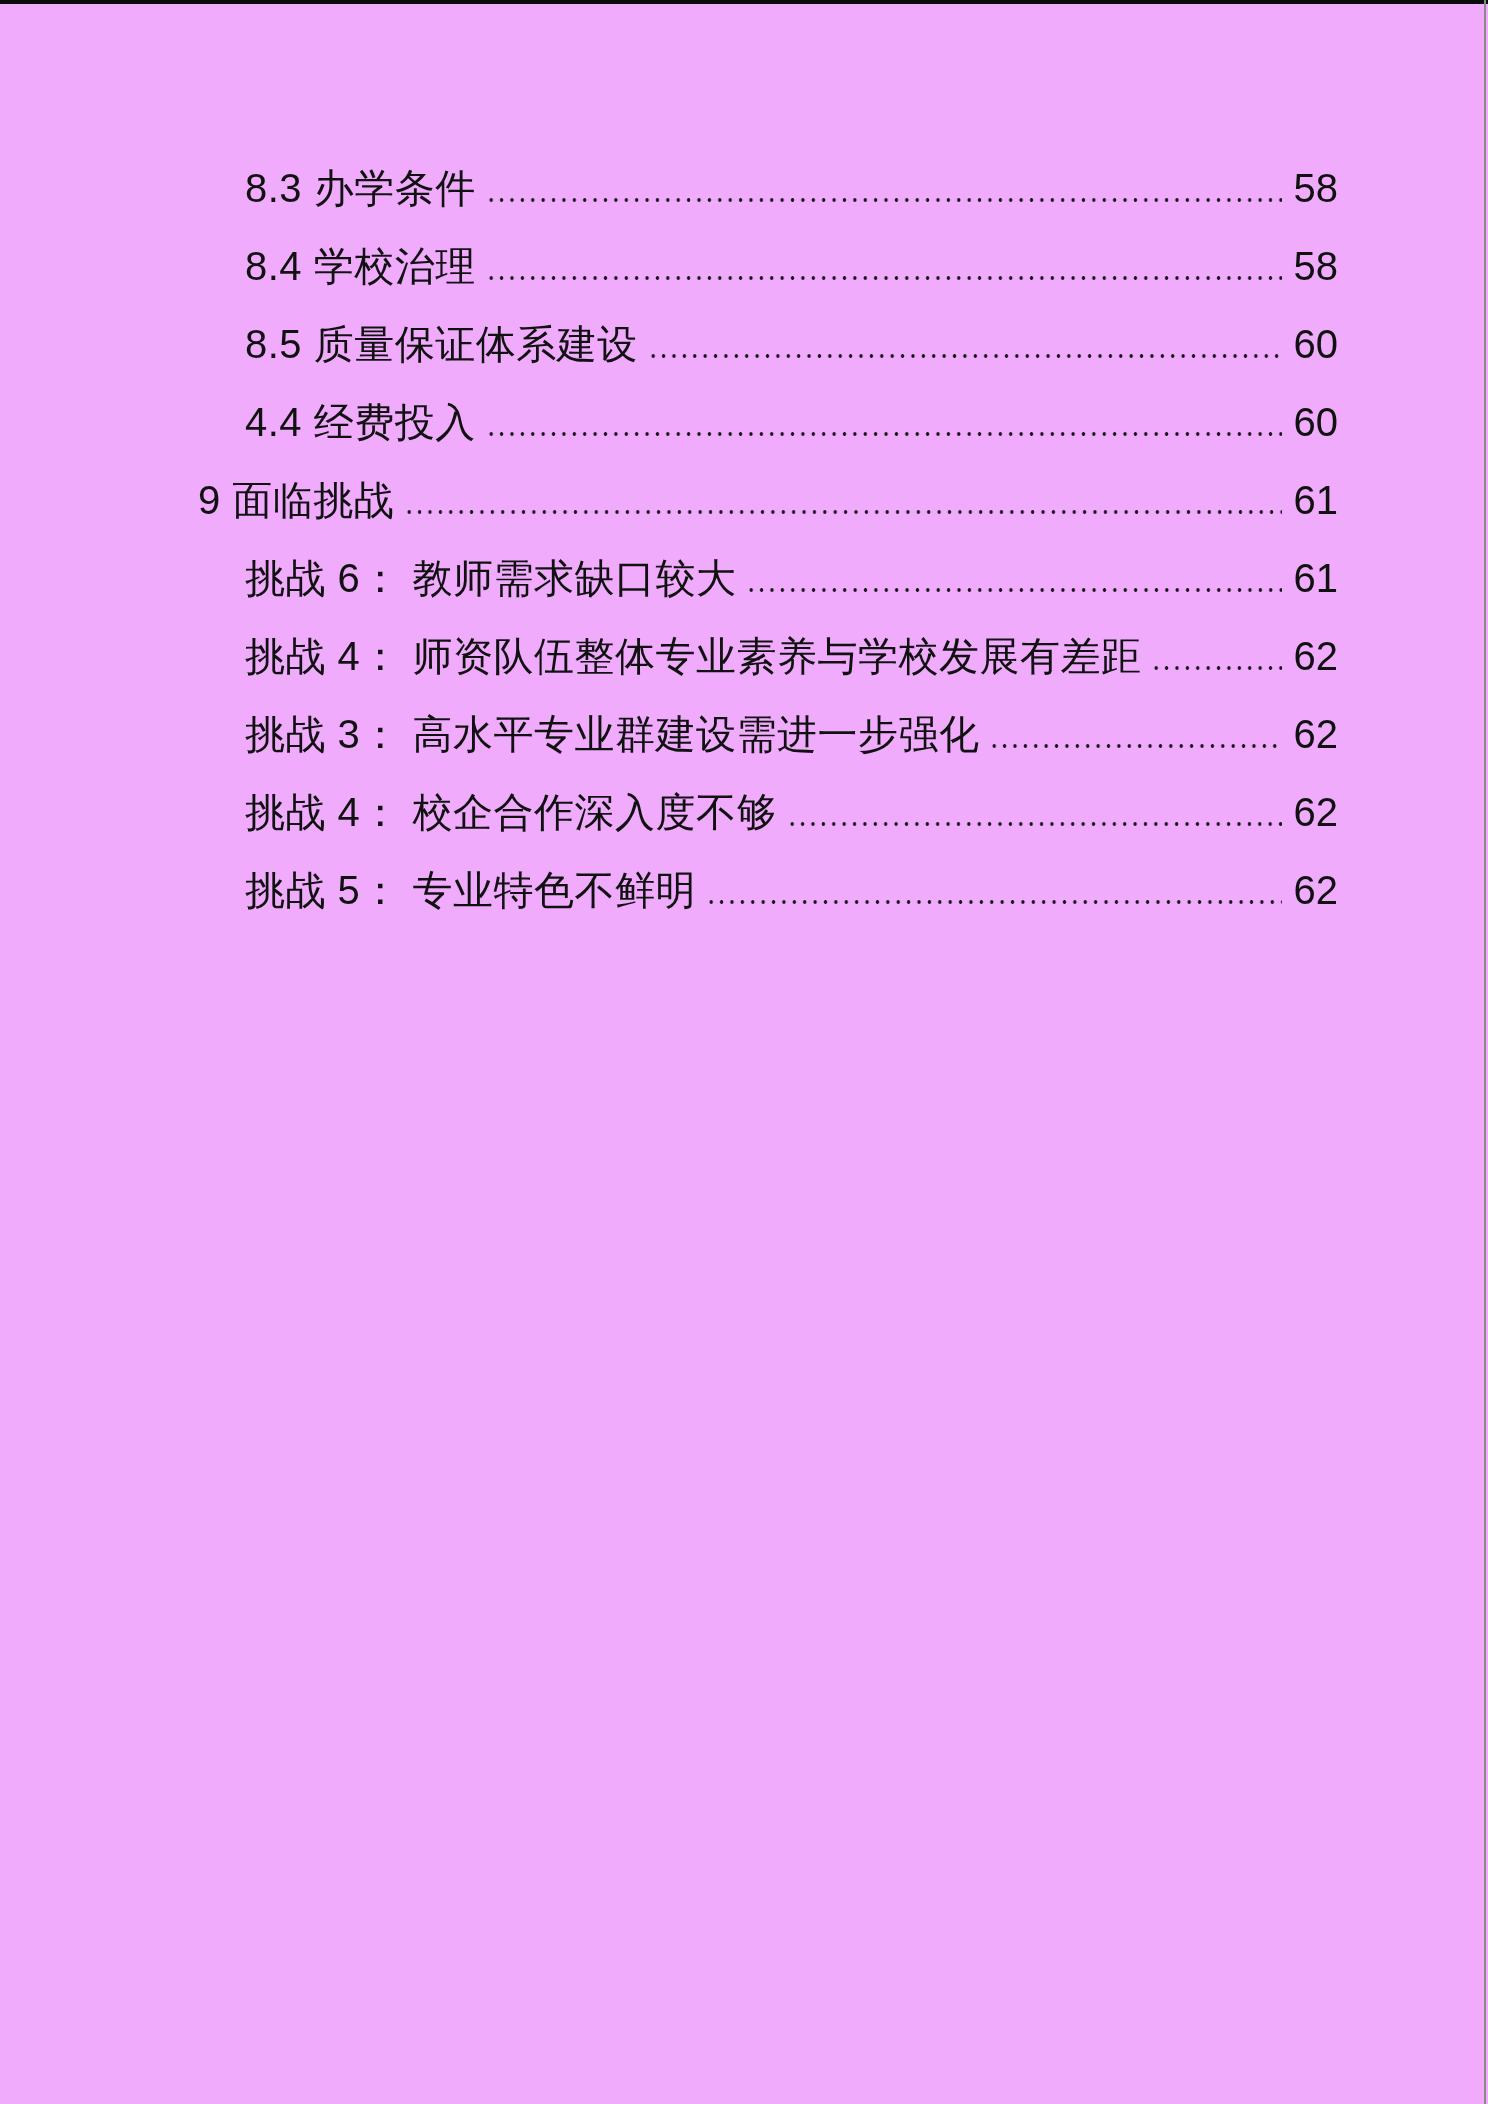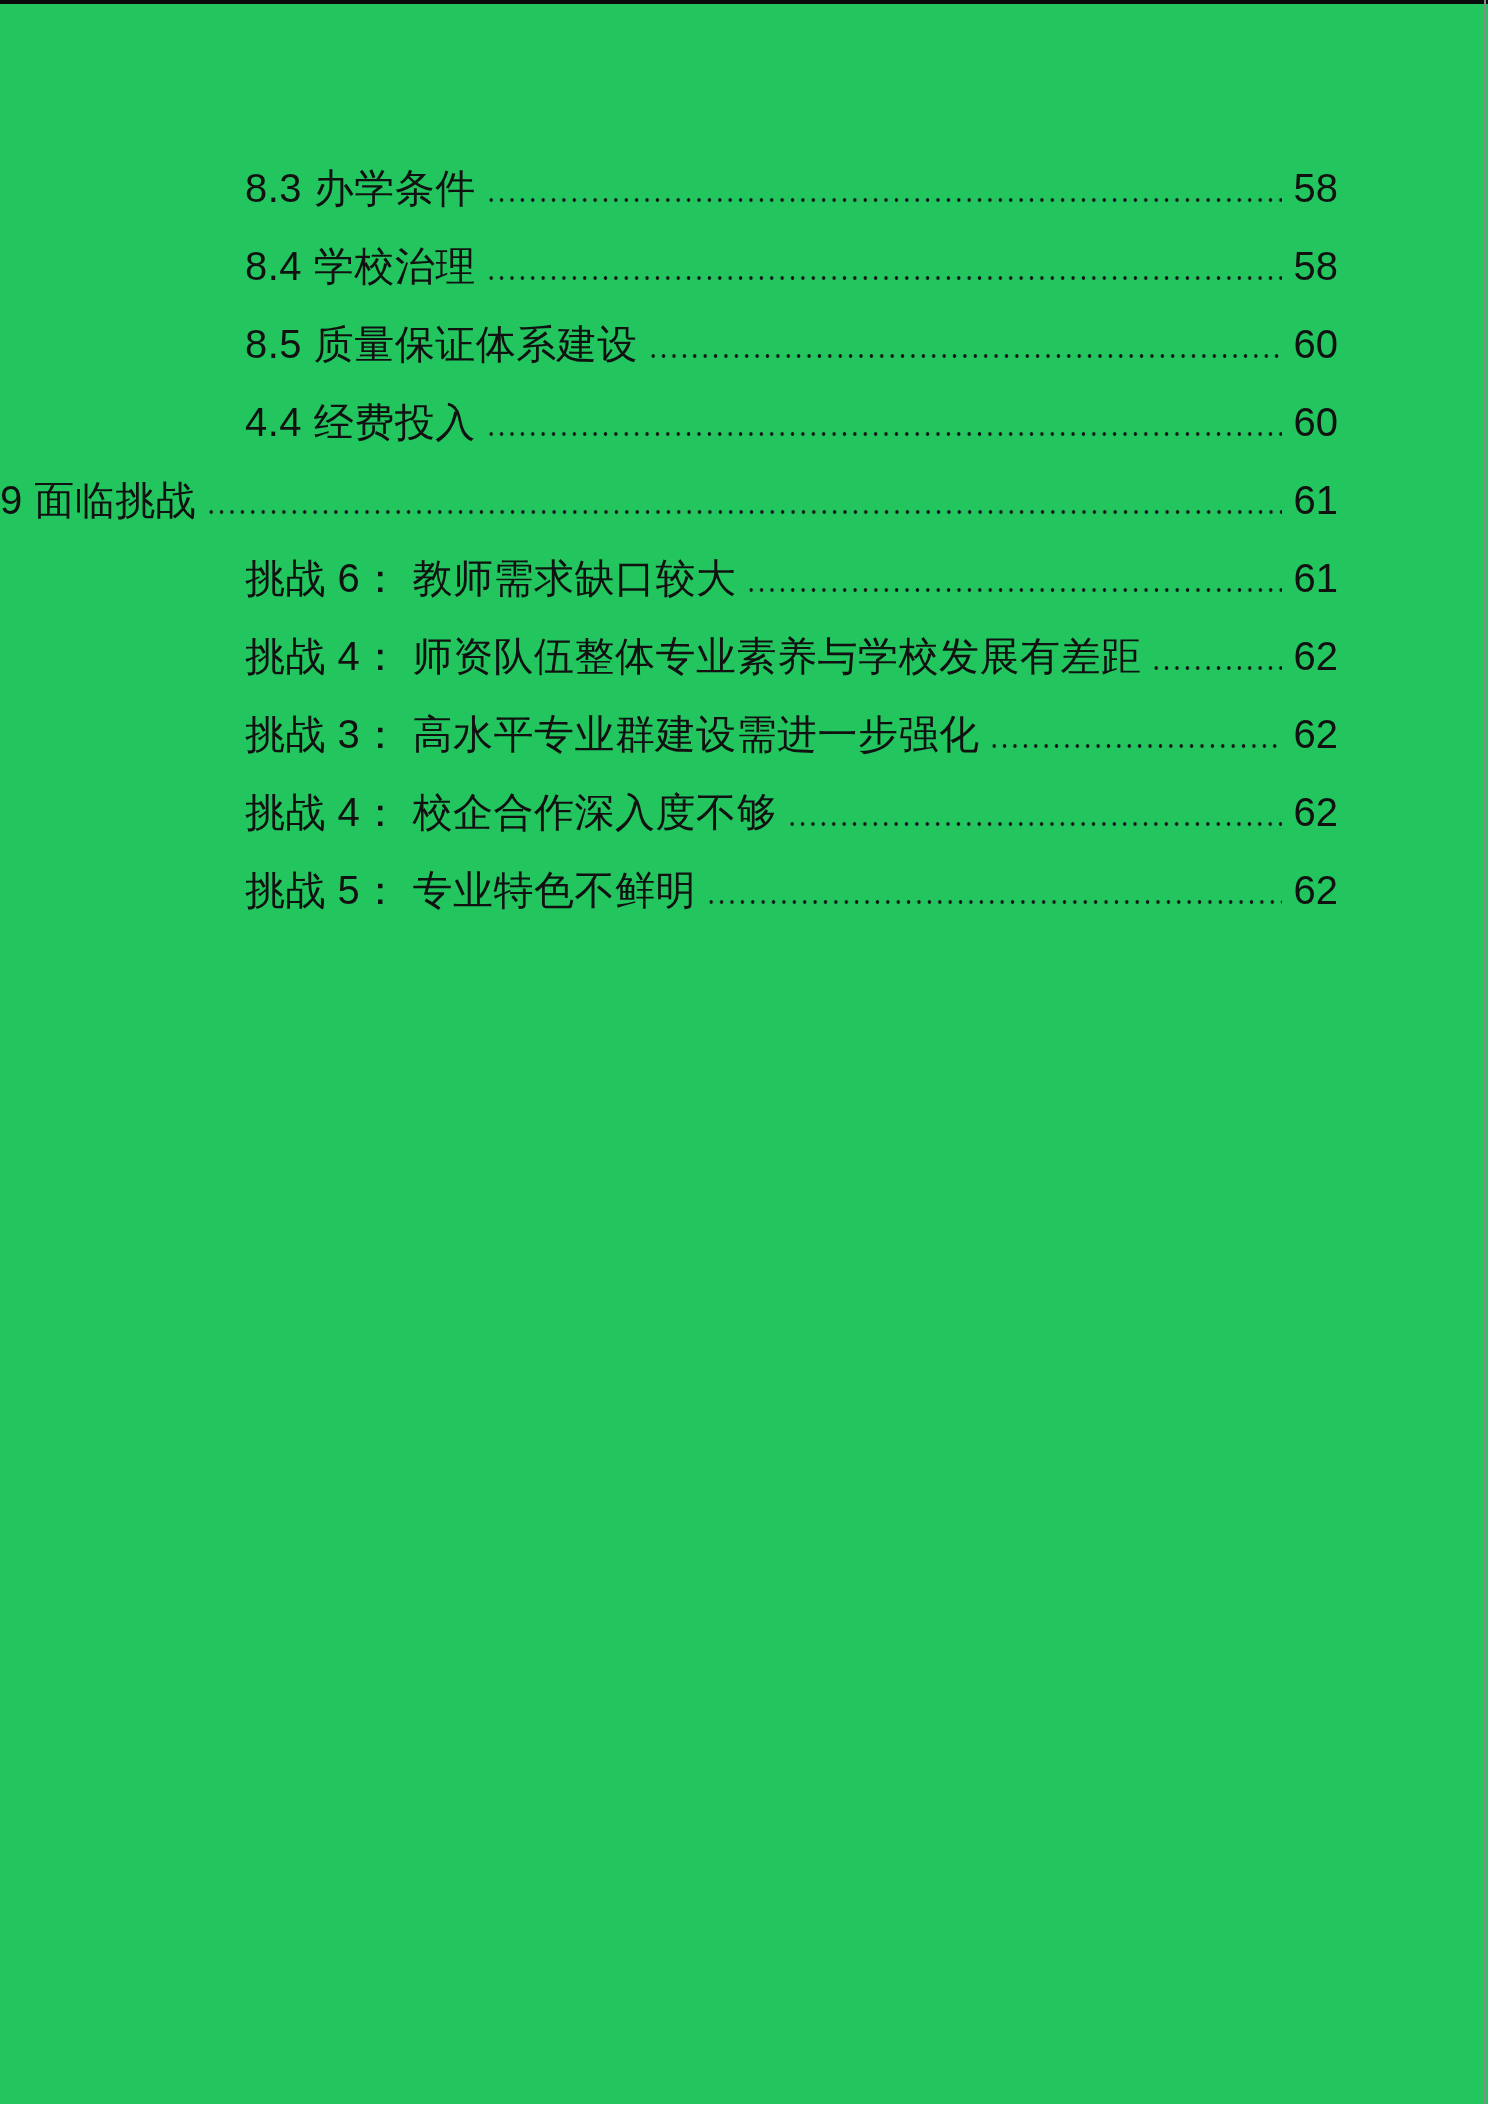--- a/index.html
+++ b/index.html
@@ -14,21 +14,21 @@
     overflow: hidden;
     font-family: "Liberation Sans", sans-serif;
     --text: #111111;
     --dot: #151515;
     --top-edge: #0a0a0a;
     --right-edge: #8a8a8a;
   }
   .page {
     position: absolute;
     inset: 0;
-    background: #22c55e;
+    background: #f0abfc;
   }
   .top-edge {
     position: absolute;
     top: 0; left: 0;
     width: 100%; height: 4px;
     background: var(--top-edge);
   }
   .right-edge {
     position: absolute;
     top: 0; right: 2px;
@@ -43,21 +43,21 @@
   }
   .toc-row {
     height: 78px;
     display: flex;
     align-items: center;
     margin-right: 150px;
     font-size: 40px;
     color: var(--text);
     white-space: nowrap;
   }
-  .toc-row.level-1 { }
+  .toc-row.level-1 { margin-left: 198px; }
   .toc-row.level-2 { margin-left: 245px; }
   .toc-label {
     flex: 0 0 auto;
     letter-spacing: 0.5px;
   }
   .toc-leader {
     flex: 1 1 auto;
     align-self: stretch;
     margin: 0 12px 0 10px;
     background-image: radial-gradient(circle, var(--dot) 1.8px, rgba(0,0,0,0) 2px);

